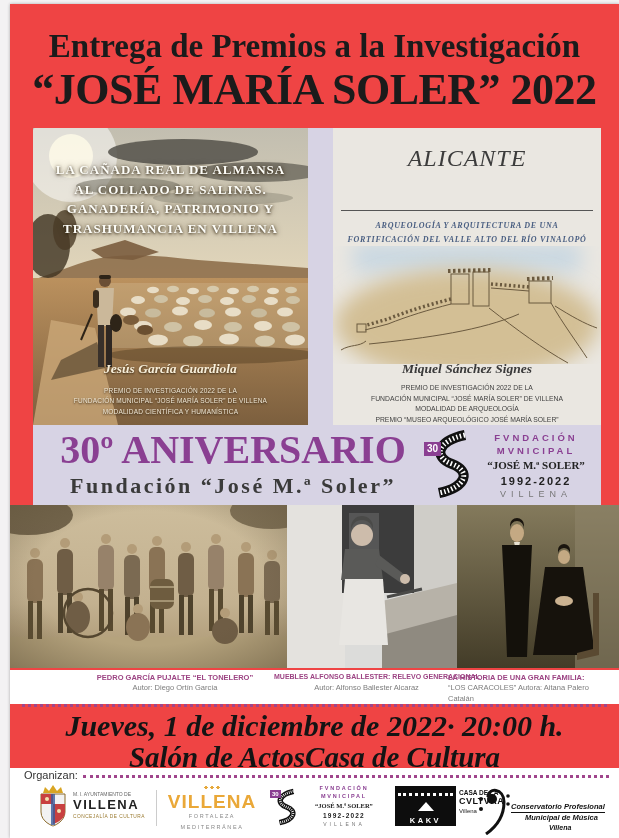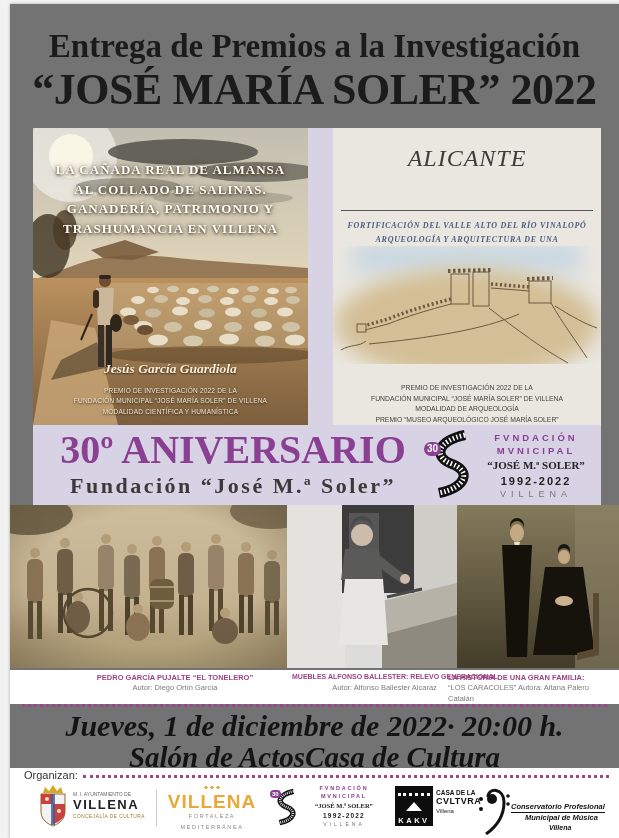--- a/index.html
+++ b/index.html
@@ -1,17 +1,17 @@
 <!DOCTYPE html>
 <html><head>
 <meta charset="utf-8">
 <style>
   html,body{margin:0;padding:0;width:619px;height:838px;background:#f3f2f3;overflow:hidden;}
   *{box-sizing:border-box;}
-  .poster{position:absolute;left:10px;top:4px;width:609px;height:834px;background:#737373;
+  .poster{position:absolute;left:10px;top:4px;width:609px;height:834px;background:#ef4444;
           box-shadow:0 0 3px rgba(0,0,0,.3);font-family:"Liberation Sans","DejaVu Sans",sans-serif;}
 
   
   .title-block{position:absolute;top:24px;left:0;width:100%;text-align:center;color:#1b1b1b;}
   .t1{font:600 33px/1.15 "Liberation Serif","DejaVu Serif",serif;}
   .t2{font:700 44px/1.1 "Liberation Serif","DejaVu Serif",serif;letter-spacing:-.5px;}
 
   
   .mid-zone{position:absolute;left:23px;top:124px;width:568px;height:377px;background:#d7d3e4;}
   .cover{position:absolute;top:0;height:297px;overflow:hidden;}
@@ -41,42 +41,42 @@
 
   
   .anniv{position:absolute;left:0;top:297px;width:568px;height:80px;}
   .anniv-h{position:absolute;top:5px;left:0;width:400px;text-align:center;
            font:700 40px/1 "Liberation Serif",serif;color:#8a3f92;}
   .anniv-s{position:absolute;top:50px;left:0;width:400px;text-align:center;
            font:600 22px/1 "Liberation Serif",serif;color:#3a3a3a;letter-spacing:2.5px;}
 
   .flogo{position:absolute;}
   .flogo-big{right:2px;top:5px;width:172px;height:70px;}
-  .fbadge{position:absolute;background:#8a3f92;color:#fff;font:700 10px/1 "Liberation Sans",sans-serif;padding:2px 3px;border-radius:7px;}
+  .fbadge{position:absolute;background:#8a3f92;color:#fff;font:700 10px/1 "Liberation Sans",sans-serif;padding:2px 3px;}
   .flogo-big .fbadge{left:-3px;top:12px;}
   .ftext{position:absolute;text-align:center;}
   .flogo-big .ftext{left:48px;top:2px;width:122px;}
   .fl12{color:#8a3f92;font:700 9.5px/1.35 "Liberation Sans",sans-serif;letter-spacing:3px;}
   .fl3{color:#222;font:700 11px/1.45 "Liberation Serif",serif;}
   .fl4{color:#222;font:700 11px/1.3 "Liberation Sans",sans-serif;letter-spacing:2px;}
   .fl5{color:#777;font:400 9px/1.55 "Liberation Sans",sans-serif;letter-spacing:5px;}
 
   
   .photos{position:absolute;left:0;top:501px;width:609px;height:163px;display:flex;}
   .ph{height:163px;overflow:hidden;}
   .ph1{width:277px;}.ph2{width:170px;}.ph3{width:162px;}
   .ph svg{display:block;width:100%;height:100%;}
 
   
   .captions{position:absolute;left:0;top:666px;width:609px;height:34px;background:#fff;}
   .cap{position:absolute;top:2px;}
   .cap-t{font:700 7.5px/1.5 "Liberation Sans",sans-serif;color:#9c4383;}
   .cap-a{font:400 7.5px/1.4 "Liberation Sans",sans-serif;color:#7c7c7c;}
   .cap1{left:40px;width:250px;text-align:center;}
-  .cap2{left:282px;width:185px;text-align:center;}
+  .cap2{left:264px;width:185px;text-align:center;}
   .cap2 .cap-t{white-space:nowrap;font-size:7px;}
   .cap3{left:438px;width:168px;text-align:left;}
 
   .dotsep{position:absolute;top:700px;left:12px;width:585px;border-top:3px dotted #a0458c;}
 
   
   .date-block{position:absolute;top:705px;left:0;width:100%;text-align:center;color:#141414;}
   .d1{font:italic 700 30px/1.1 "Liberation Serif","DejaVu Serif",serif;}
   .d2{font:italic 700 29px/1.05 "Liberation Serif","DejaVu Serif",serif;}
 
@@ -100,21 +100,21 @@
 
   .flogo-small{left:263px;top:14px;width:116px;height:54px;}
   .flogo-small .fbadge{left:-3px;top:8px;font-size:6px;padding:1px 2px;}
   .flogo-small .ftext{left:27px;top:2px;width:88px;}
   .flogo-small .fl12{font-size:5.5px;letter-spacing:1.8px;line-height:1.5;}
   .flogo-small .fl3{font-size:6.5px;line-height:1.55;}
   .flogo-small .fl4{font-size:6.5px;letter-spacing:1.2px;line-height:1.45;}
   .flogo-small .fl5{font-size:5px;letter-spacing:3px;line-height:1.7;}
 
   .kakv{position:absolute;left:385px;top:18px;display:flex;gap:3px;}
-  .kakv-box{width:38px;height:40px;background:#0d0d0d;position:relative;}
+  .kakv-box{width:61px;height:40px;background:#0d0d0d;position:relative;}
   .kakv-dots{position:absolute;top:7px;left:3px;right:3px;border-top:3px dotted #fff;}
   .kakv-house{position:absolute;top:16px;left:50%;transform:translateX(-50%);width:0;height:0;
               border-left:8px solid transparent;border-right:8px solid transparent;border-bottom:9px solid #fff;}
   .kakv-name{position:absolute;bottom:2px;left:0;width:100%;text-align:center;
              font:700 7.5px/1 "Liberation Sans",sans-serif;color:#fff;letter-spacing:2.5px;}
   .kakv-text{padding-top:3px;}
   .kt1{font:700 6.5px/1.2 "Liberation Sans",sans-serif;color:#111;}
   .kt2{font:700 9px/1.1 "Liberation Sans",sans-serif;color:#111;letter-spacing:.5px;}
   .kt3{font:400 6px/1.5 "Liberation Sans",sans-serif;color:#222;}
 
@@ -226,22 +226,22 @@
         <div>MODALIDAD CIENTÍFICA Y HUMANÍSTICA</div>
       </div>
     </div>
 
     <div class="cover cover-right">
       <div class="cr-title">
         <div>ALICANTE</div>
       </div>
       <div class="cr-rule"></div>
       <div class="cr-sub">
+        <div>ARQUEOLOGÍA Y ARQUITECTURA DE UNA</div>
         <div>FORTIFICACIÓN DEL VALLE ALTO DEL RÍO VINALOPÓ</div>
-        <div>ARQUEOLOGÍA Y ARQUITECTURA DE UNA</div>
       </div>
       <div class="castle-wrap">
         <svg width="268" height="118" viewBox="0 0 268 118">
           <defs>
             <filter id="blur1" x="-30%" y="-30%" width="160%" height="160%">
                 <feGaussianBlur stdDeviation="10"></feGaussianBlur>
               </filter>
             <linearGradient id="skb" x1="0" y1="0" x2="0" y2="1">
               <stop offset="0" stop-color="#b9d0e2"></stop>
                 <stop offset="1" stop-color="#b9d0e2" stop-opacity="0"></stop>
@@ -261,20 +261,21 @@
             <path d="M118,53 C95,59 75,65 55,73 L34,79" stroke-width="3.5" stroke-dasharray="2,2.5"></path>
             <rect x="24" y="78" width="9" height="8"></rect>
             <path d="M8,104 C18,98 26,101 33,95"></path>
             <path d="M36,98 C95,92 150,84 186,68"></path>
             <path d="M156,62 C184,84 210,103 235,117"></path>
             <path d="M218,57 C230,78 245,98 254,112"></path>
             <path d="M222,60 C238,70 252,78 264,82"></path>
           </g>
         </svg>
       </div>
+      <div class="cr-author">Miquel Sánchez Signes</div>
       <div class="cr-awards">
         <div>PREMIO DE INVESTIGACIÓN 2022 DE LA</div>
         <div>FUNDACIÓN MUNICIPAL “JOSÉ MARÍA SOLER” DE VILLENA</div>
         <div>MODALIDAD DE ARQUEOLOGÍA</div>
         <div>PREMIO “MUSEO ARQUEOLÓGICO JOSÉ MARÍA SOLER”</div>
       </div>
     </div>
 
     <div class="anniv">
       <div class="anniv-h">30º ANIVERSARIO</div>

